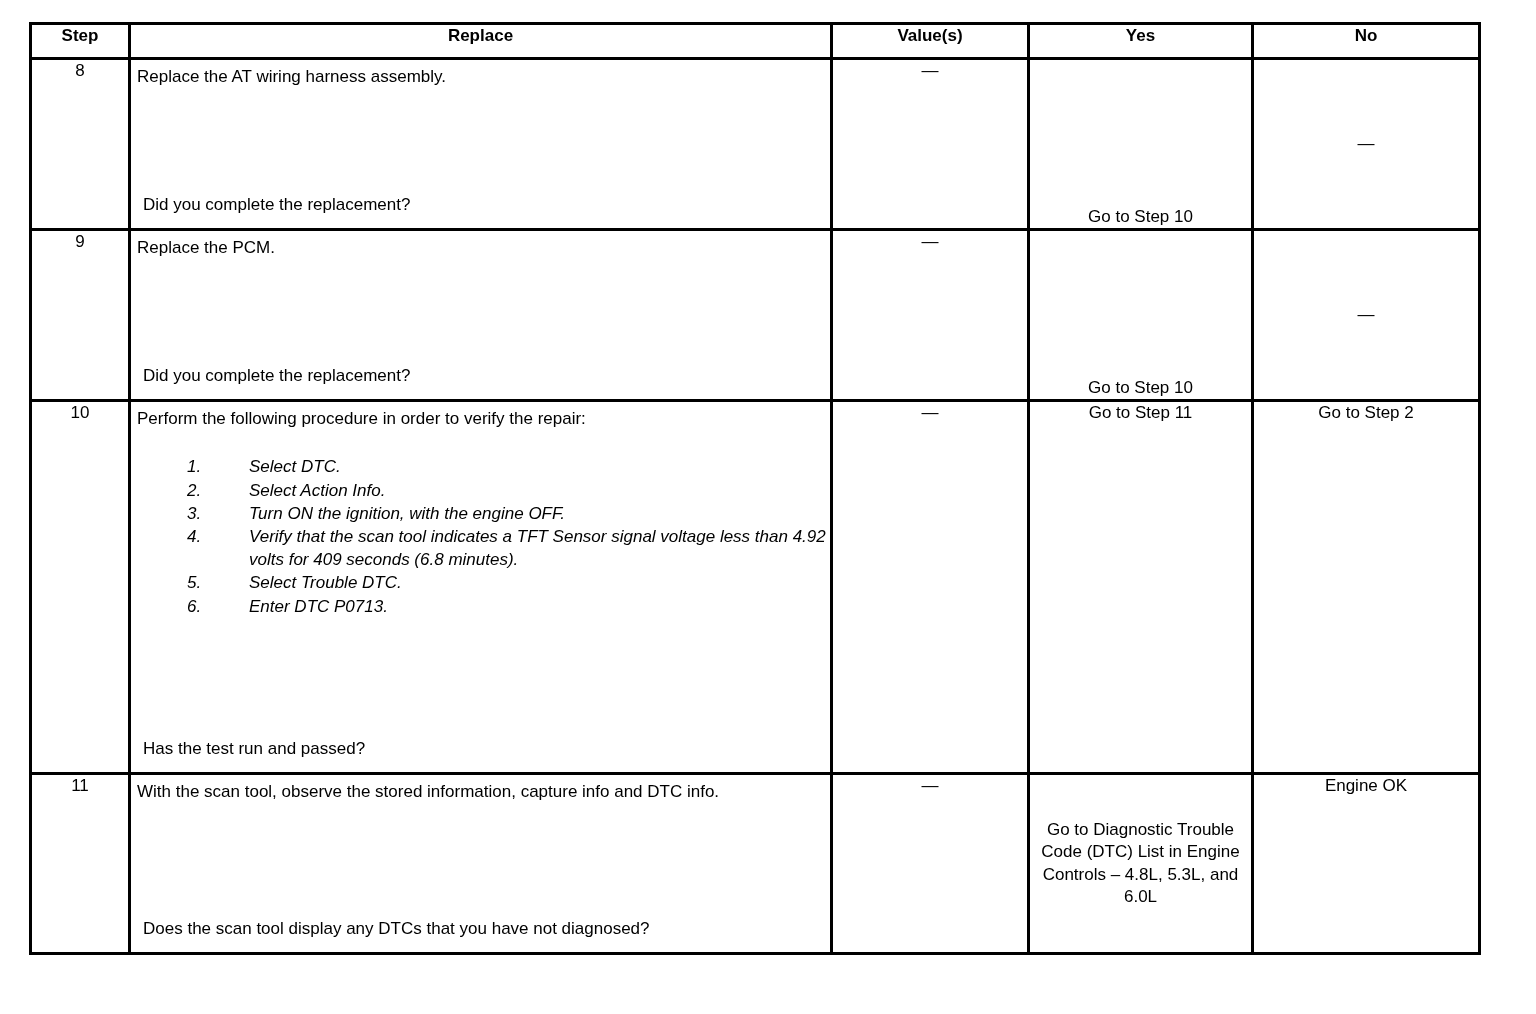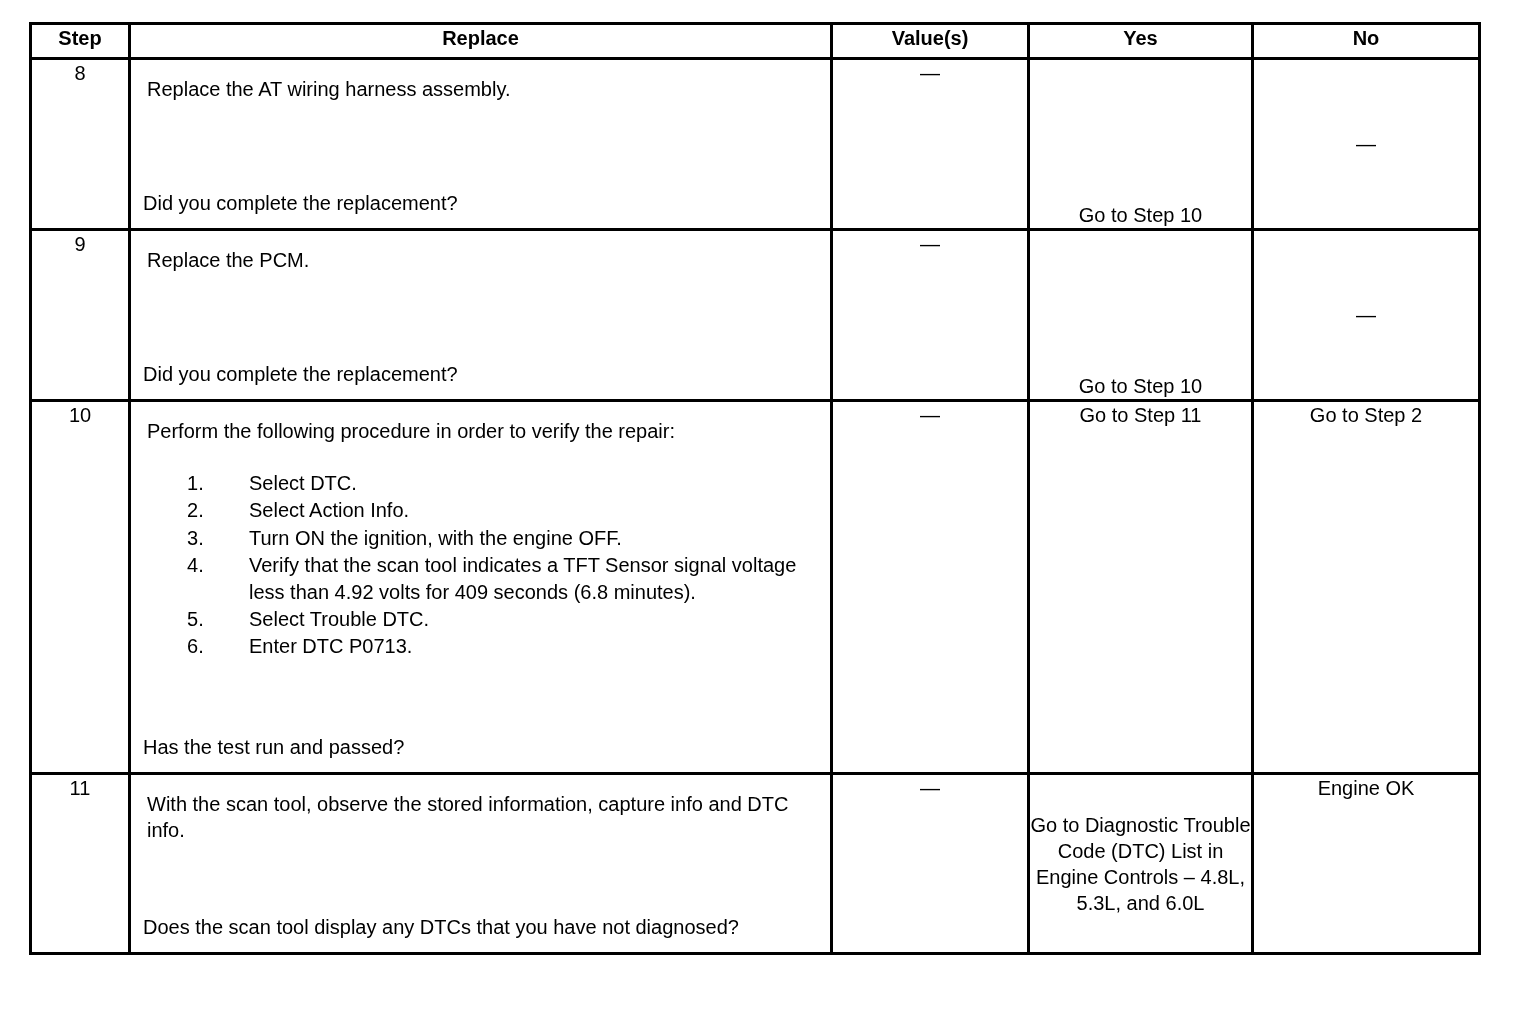--- a/index.html
+++ b/index.html
@@ -37,21 +37,21 @@
   table.diag col.c-action { width: 702px; }
   table.diag col.c-value  { width: 197px; }
   table.diag col.c-yes    { width: 224px; }
   table.diag col.c-no     { width: 227px; }
 
   table.diag th,
   table.diag td {
     border: 3px solid #000000;
     padding: 0;
     vertical-align: top;
-    font-size: 20px;
+    font-size: 17px;
     line-height: 1.30;
     background: #ffffff;
   }
 
   
   thead th {
     height: 32px;
     text-align: center;
     font-weight: bold;
     font-size: 22px;
@@ -70,35 +70,36 @@
   td.action-cell {
     padding: 4px 6px 4px 8px;
     vertical-align: top;
   }
   .action-inner {
     display: flex;
     flex-direction: column;
     height: 100%;
     justify-content: space-between;
   }
-  .action-lead { margin: 16px; }
+  .action-lead { margin: 6px; }
   .action-tail { margin: 12px; padding-top: 4px; }
 
   ol.proc {
     margin: 26px 0 0 0;
     padding: 0 0 0 56px;
     list-style: none;
     counter-reset: procitem;
   }
   ol.proc > li {
     counter-increment: procitem;
     position: relative;
     padding-left: 62px;
     margin: 0 0 1px 0;
     line-height: 1.32;
+    font-style: italic;
   }
   ol.proc > li::before {
     content: counter(procitem) ".";
     position: absolute;
     left: 0;
     top: 0;
   }
 
   
   td.value-cell {

